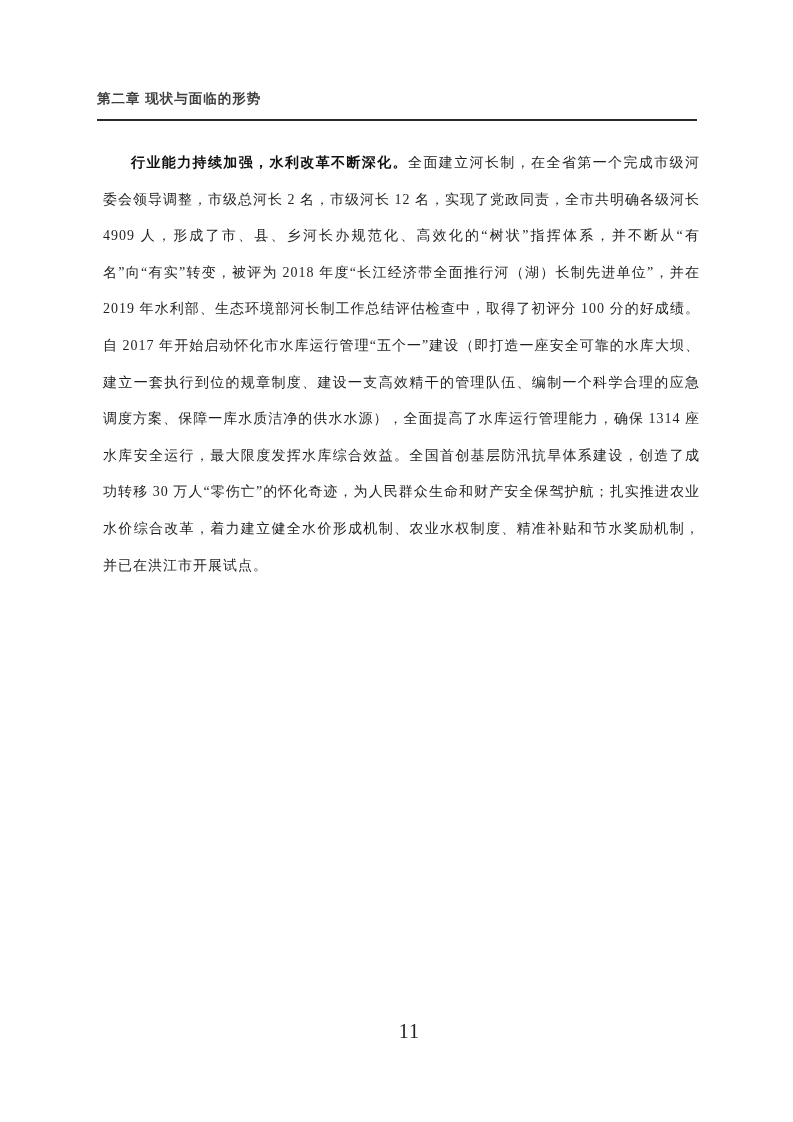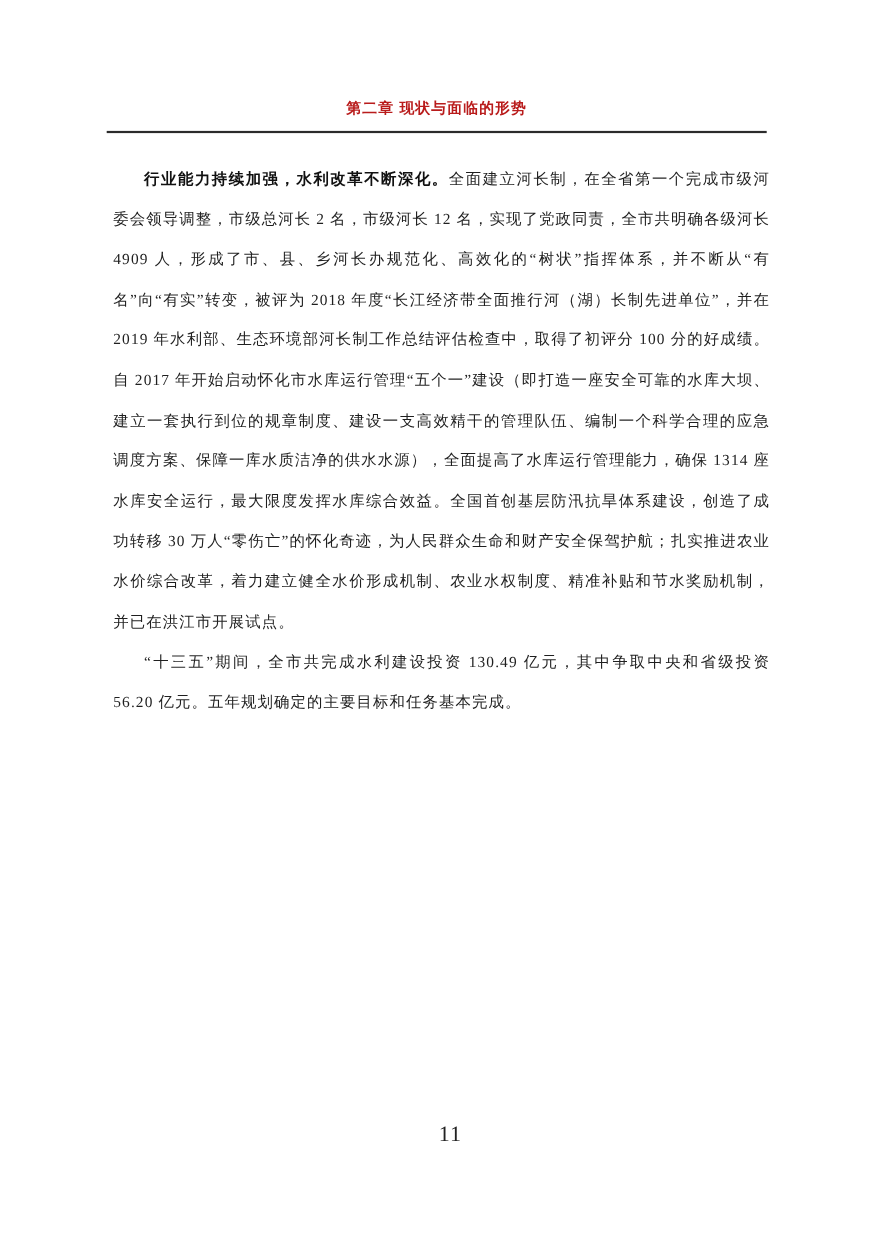--- a/index.html
+++ b/index.html
@@ -11,26 +11,26 @@
     background: #ffffff;
     overflow: hidden;
     font-family: "Liberation Serif", "DejaVu Serif", serif;
     color: #212121;
   }
   .running-header {
     position: absolute;
     top: 90px;
     left: 97px;
     width: 600px;
-    text-align: center;
+    text-align: left;
     font-family: "Liberation Sans", "DejaVu Sans", sans-serif;
     font-weight: bold;
     font-size: 13.5px;
     letter-spacing: 1px;
-    color: #b91c1c;
+    color: #404040;
   }
   .header-rule {
     position: absolute;
     top: 119px;
     left: 97px;
     width: 600px;
     height: 2px;
     background: #2b2b2b;
     border: none;
   }
@@ -69,18 +69,17 @@
 <body>
 
 <div class="page">
 
   <div class="running-header">第二章 现状与面临的形势</div>
 
   <div class="header-rule"></div>
 
   <div class="body-text">
     <p><span class="para-lead">行业能力持续加强，水利改革不断深化。</span><span>全面建立河长制，在全省第一个完成市级河委会领导调整，市级总河长 2 名，市级河长 12 名，实现了党政同责，全市共明确各级河长 4909 人，形成了市、县、乡河长办规范化、高效化的“树状”指挥体系，并不断从“有名”向“有实”转变，被评为 2018 年度“长江经济带全面推行河（湖）长制先进单位”，并在 2019 年水利部、生态环境部河长制工作总结评估检查中，取得了初评分 100 分的好成绩。自 2017 年开始启动怀化市水库运行管理“五个一”建设（即打造一座安全可靠的水库大坝、建立一套执行到位的规章制度、建设一支高效精干的管理队伍、编制一个科学合理的应急调度方案、保障一库水质洁净的供水水源），全面提高了水库运行管理能力，确保 1314 座水库安全运行，最大限度发挥水库综合效益。全国首创基层防汛抗旱体系建设，创造了成功转移 30 万人“零伤亡”的怀化奇迹，为人民群众生命和财产安全保驾护航；扎实推进农业水价综合改革，着力建立健全水价形成机制、农业水权制度、精准补贴和节水奖励机制，并已在洪江市开展试点。</span></p>
-    <p>“十三五”期间，全市共完成水利建设投资 130.49 亿元，其中争取中央和省级投资 56.20 亿元。五年规划确定的主要目标和任务基本完成。</p>
   </div>
 
   <div class="page-number">11</div>
 
 </div>
 
 </body></html>

